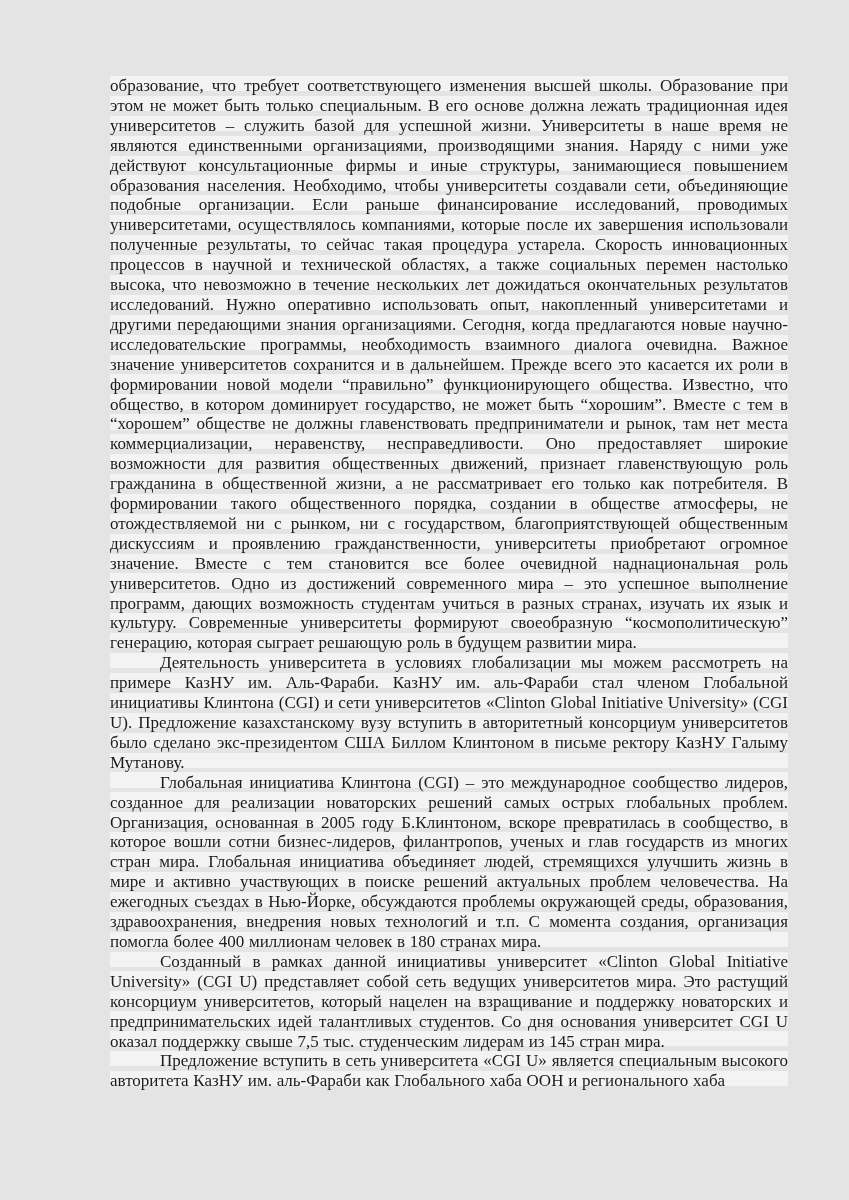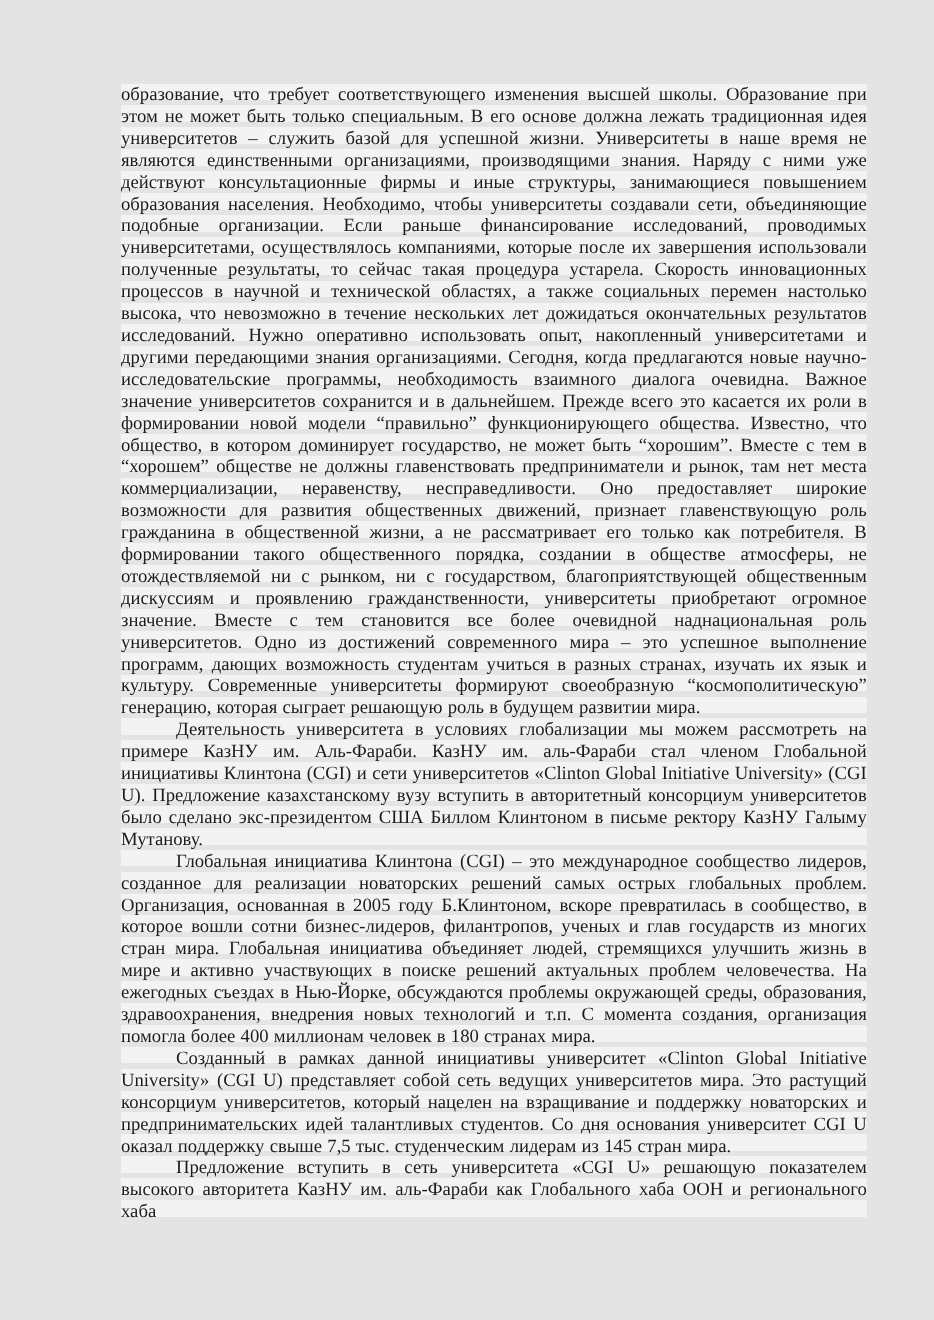--- a/index.html
+++ b/index.html
@@ -50,15 +50,15 @@
 </style>
 </head>
 <body>
 
 <div class="scan-page">
   <div class="page-text">
     <p>образование, что требует соответствующего изменения высшей школы. Образование при этом не может быть только специальным. В его основе должна лежать традиционная идея университетов – служить базой для успешной жизни. Университеты в наше время не являются единственными организациями, производящими знания. Наряду с ними уже действуют консультационные фирмы и иные структуры, занимающиеся повышением образования населения. Необходимо, чтобы университеты создавали сети, объединяющие подобные организации. Если раньше финансирование исследований, проводимых университетами, осуществлялось компаниями, которые после их завершения использовали полученные результаты, то сейчас такая процедура устарела. Скорость инновационных процессов в научной и технической областях, а также социальных перемен настолько высока, что невозможно в течение нескольких лет дожидаться окончательных результатов исследований. Нужно оперативно использовать опыт, накопленный университетами и другими передающими знания организациями. Сегодня, когда предлагаются новые научно-исследовательские программы, необходимость взаимного диалога очевидна. Важное значение университетов сохранится и в дальнейшем. Прежде всего это касается их роли в формировании новой модели “правильно” функционирующего общества. Известно, что общество, в котором доминирует государство, не может быть “хорошим”. Вместе с тем в “хорошем” обществе не должны главенствовать предприниматели и рынок, там нет места коммерциализации, неравенству, несправедливости. Оно предоставляет широкие возможности для развития общественных движений, признает главенствующую роль гражданина в общественной жизни, а не рассматривает его только как потребителя. В формировании такого общественного порядка, создании в обществе атмосферы, не отождествляемой ни с рынком, ни с государством, благоприятствующей общественным дискуссиям и проявлению гражданственности, университеты приобретают огромное значение. Вместе с тем становится все более очевидной наднациональная роль университетов. Одно из достижений современного мира – это успешное выполнение программ, дающих возможность студентам учиться в разных странах, изучать их язык и культуру. Современные университеты формируют своеобразную “космополитическую” генерацию, которая сыграет решающую роль в будущем развитии мира.</p>
     <p class="indented">Деятельность университета в условиях глобализации мы можем рассмотреть на примере КазНУ им. Аль-Фараби. КазНУ им. аль-Фараби стал членом Глобальной инициативы Клинтона (CGI) и сети университетов «Clinton Global Initiative University» (CGI U). Предложение казахстанскому вузу вступить в авторитетный консорциум университетов было сделано экс-президентом США Биллом Клинтоном в письме ректору КазНУ Галыму Мутанову.</p>
     <p class="indented">Глобальная инициатива Клинтона (CGI) – это международное сообщество лидеров, созданное для реализации новаторских решений самых острых глобальных проблем. Организация, основанная в 2005 году Б.Клинтоном, вскоре превратилась в сообщество, в которое вошли сотни бизнес-лидеров, филантропов, ученых и глав государств из многих стран мира. Глобальная инициатива объединяет людей, стремящихся улучшить жизнь в мире и активно участвующих в поиске решений актуальных проблем человечества. На ежегодных съездах в Нью-Йорке, обсуждаются проблемы окружающей среды, образования, здравоохранения, внедрения новых технологий и т.п. С момента создания, организация помогла более 400 миллионам человек в 180 странах мира.</p>
     <p class="indented">Созданный в рамках данной инициативы университет «Clinton Global Initiative University» (CGI U) представляет собой сеть ведущих университетов мира. Это растущий консорциум университетов, который нацелен на взращивание и поддержку новаторских и предпринимательских идей талантливых студентов. Со дня основания университет CGI U оказал поддержку свыше 7,5 тыс. студенческим лидерам из 145 стран мира.</p>
-    <p class="indented">Предложение вступить в сеть университета «CGI U» решающую показателем высокого авторитета КазНУ им. аль-Фараби как Глобального хаба ООН и регионального хаба</p>
+    <p class="indented">Предложение вступить в сеть университета «CGI U» является специальным высокого авторитета КазНУ им. аль-Фараби как Глобального хаба ООН и регионального хаба</p>
   </div>
 </div>
 
 </body></html>

